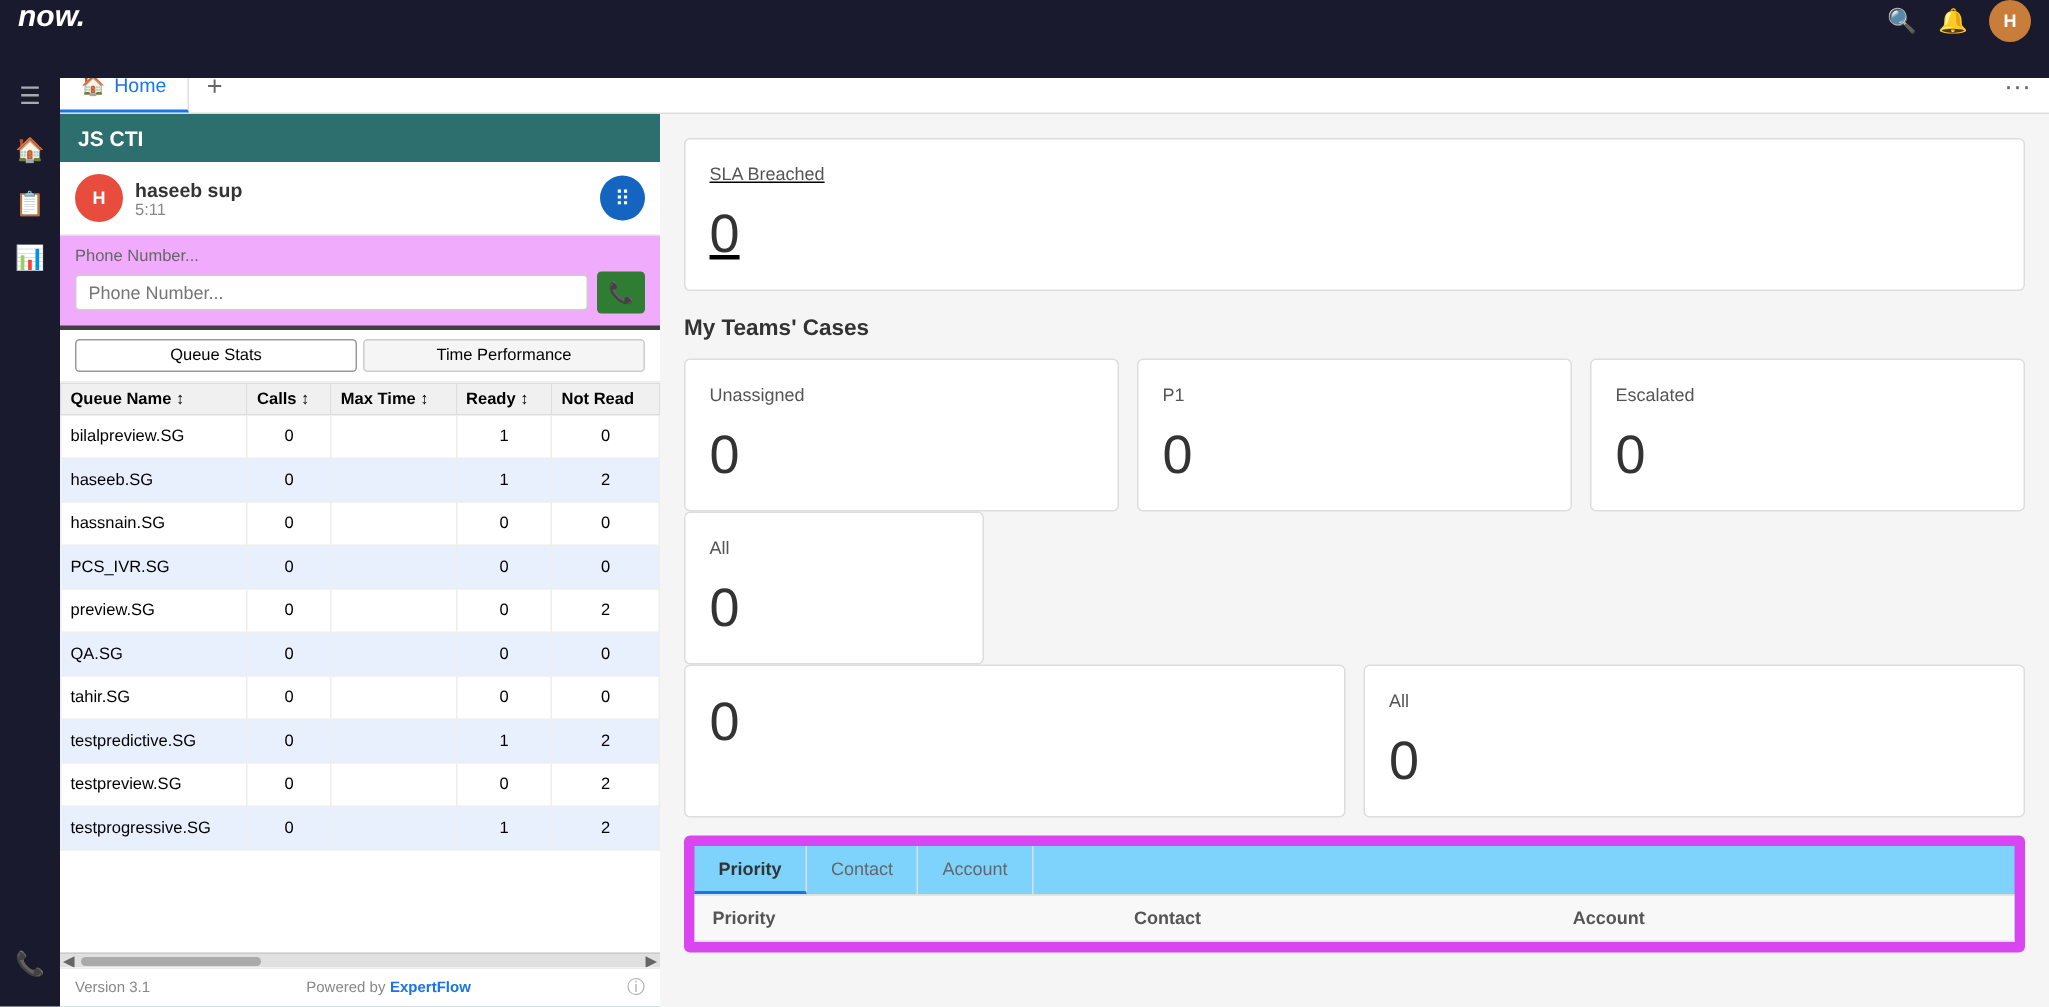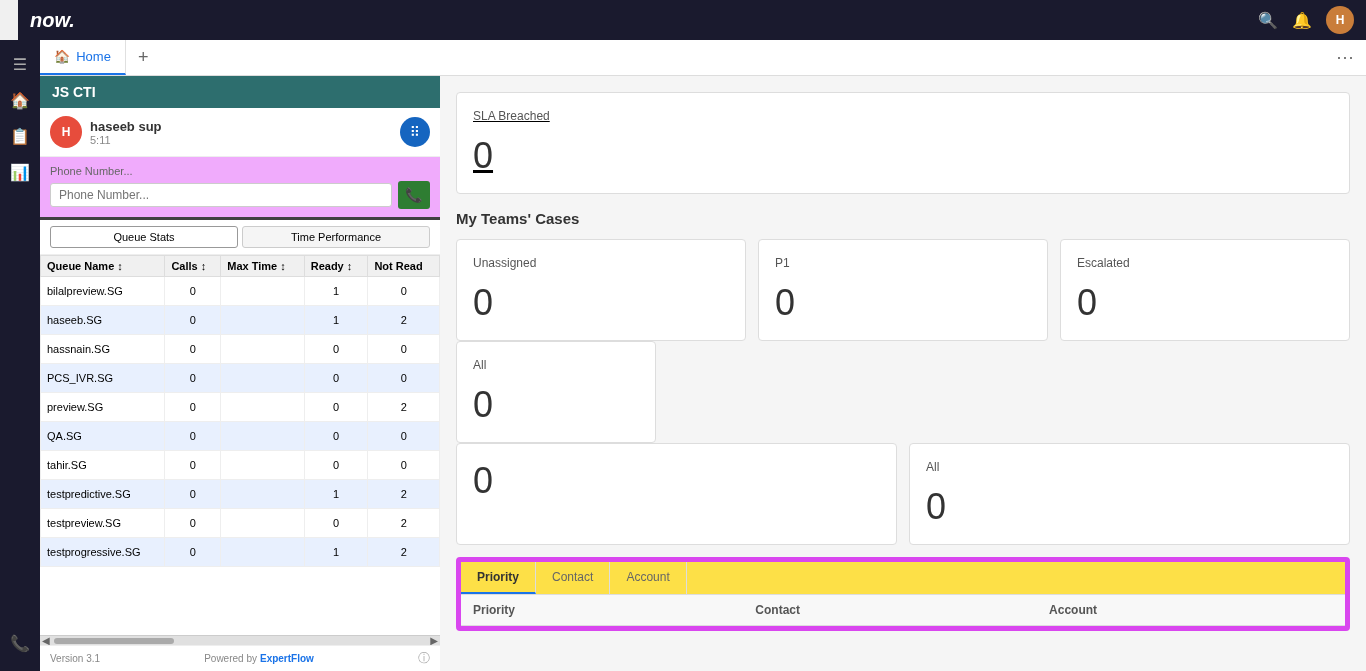--- a/index.html
+++ b/index.html
@@ -1,29 +1,28 @@
 <!DOCTYPE html>
 <html><head>
   <meta charset="utf-8">
   <style>
     * { box-sizing: border-box; margin: 0; padding: 0; }
     body { font-family: -apple-system, BlinkMacSystemFont, "Segoe UI", sans-serif; font-size: 13px; background: #f0f0f0; overflow: hidden; }
 
     
     .top-nav {
-      height: 40px;
+      height: 52px;
       background: #1a1a2e;
       display: flex;
-      align-items: center;
+      align-items: flex-start;
       justify-content: space-between;
       padding: 0 12px;
       position: fixed;
       top: 0; left: 0; right: 0;
       z-index: 100;
-      margin-left: 18px;
     }
     .top-nav-right { display: flex; align-items: center; gap: 14px; }
     .top-nav-icon { color: #ccc; font-size: 16px; cursor: pointer; }
     .avatar-circle {
       width: 28px; height: 28px; border-radius: 50%;
       background: #c97d3a; display: flex; align-items: center; justify-content: center;
       color: white; font-size: 12px; font-weight: bold; cursor: pointer;
     }
 
     
@@ -174,21 +173,21 @@
       background: white; border: 1px solid #ddd; border-radius: 4px;
       padding: 16px; min-width: 140px; flex: 1;
     }
     .stat-card-title { font-size: 12px; color: #555; margin-bottom: 12px; }
     .stat-card-value { font-size: 36px; color: #333; font-weight: 300; }
 
     .wide-card { min-width: 200px; }
 
     
     .bottom-panel {
-      background: #fde047; border: 5px solid #d946ef; border-radius: 4px;
+      background: #7dd3fc; border: 7px solid #d946ef; border-radius: 4px;
       margin-top: 12px;
     }
     .bottom-panel-header {
       display: flex; gap: 0;
       border-bottom: 1px solid #ddd;
     }
     .bottom-tab {
       padding: 8px 16px; font-size: 12px; color: #666; cursor: pointer;
       border-right: 1px solid #ddd;
     }

